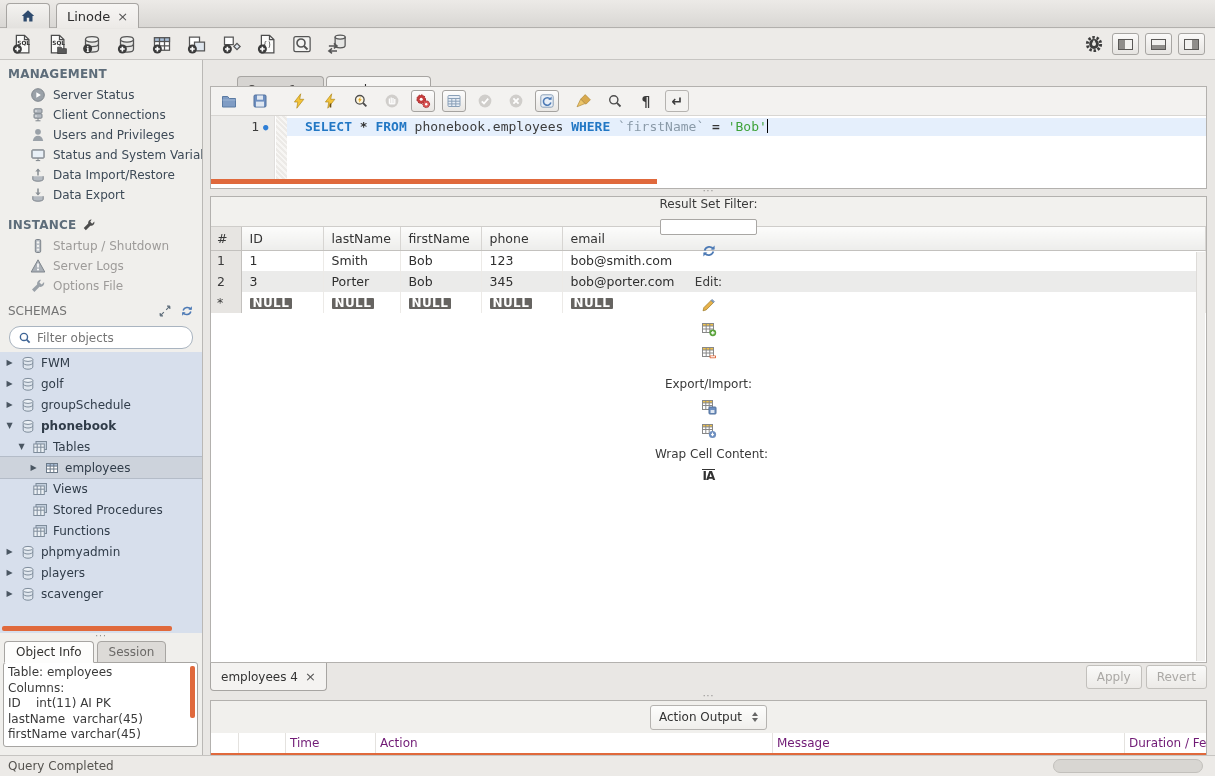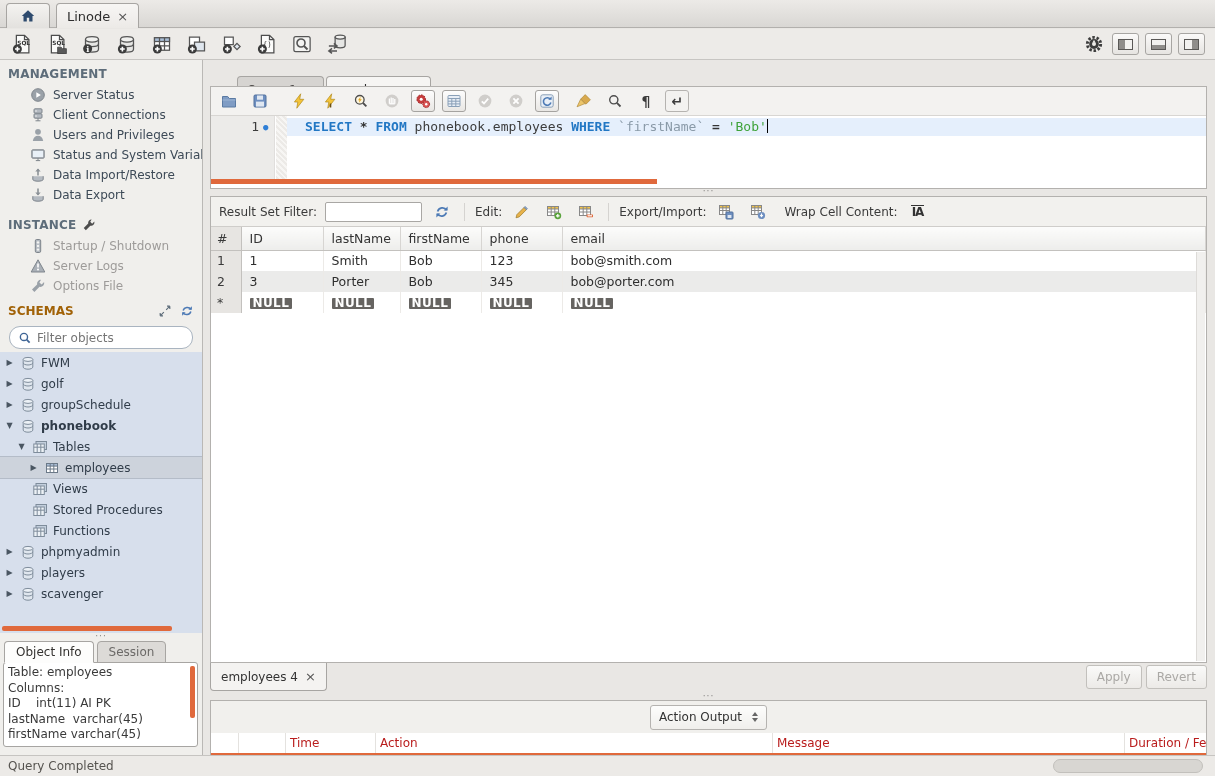--- a/index.html
+++ b/index.html
@@ -35,21 +35,21 @@
 
   
   .sidebar { position:absolute; left:0; top:60px; width:203px; bottom:21px;
              background:#f0efec; border-right:1px solid #bab8b5; }
   .sec-title { font-weight:bold; color:#5e6d7a; padding:7px 8px 4px 8px; letter-spacing:.2px;
                display:flex; align-items:center; gap:6px; }
   .side-item { height:20px; display:flex; align-items:center; gap:7px; padding-left:30px;
                color:#3d4a57; white-space:nowrap; overflow:hidden; }
   .side-item.disabled { color:#9d9b99; }
   .schemas-head { display:flex; align-items:center; padding:8px 8px 4px 8px; }
-  .schemas-head .t { font-weight:bold; color:#a16207; }
+  .schemas-head .t { font-weight:normal; color:#737373; }
   .schemas-head .sp { margin-left:auto; display:flex; gap:8px; align-items:center; }
   .filter-wrap { margin:4px 9px 6px 9px; height:23px; background:#fff; border:1px solid #a9b4c0;
                  border-radius:11px; display:flex; align-items:center; padding:0 8px; gap:5px; }
   .filter-wrap input { border:none; outline:none; flex:1; font-size:12px; color:#444;
                        font-family:"DejaVu Sans",sans-serif; background:transparent; }
   .tree { position:absolute; left:0; right:0; top:292px; bottom:122px; background:#d7dfec; overflow:hidden; }
   .tree-row { height:21px; display:flex; align-items:center; gap:5px; color:#303c49; white-space:nowrap; }
   .tree-row .tw { width:11px; font-size:8px; color:#4a5662; text-align:center; flex:none; }
   .tree-row.lvl0 { padding-left:4px; }
   .tree-row.lvl1 { padding-left:16px; }
@@ -110,21 +110,21 @@
   .ed-hscroll { position:absolute; left:0; bottom:0; width:446px; height:5px; background:#e0693c; }
 
   .h-splitter { position:absolute; left:6px; right:8px; top:129px; height:7px; color:#8a8886;
                 text-align:center; font-size:9px; line-height:5px; }
   .h-splitter::before { content:"···"; letter-spacing:1px; }
 
   
   .result-panel { position:absolute; left:6px; right:8px; top:136px; height:467px;
                   background:#fff; border:1px solid #b3b1ae; }
   .rs-toolbar { height:30px; background:#f2f1ee; border-bottom:1px solid #cfcdca;
-                display:flex; align-items:center; padding:0 8px; gap:8px; color:#3a3a3a; }
+                display:flex; align-items:center; padding:0 8px; gap:8px; color:#3a3a3a;flex-direction:column; }
   .rs-toolbar .lab { white-space:nowrap; }
   .rs-filter { width:97px; height:20px; border:1px solid #a9a7a4; border-radius:2px; background:#fff;
                font-family:"DejaVu Sans",sans-serif; font-size:12px; padding:0 4px; outline:none; }
   .rsep { width:1px; height:18px; background:#d5d3d0; margin:0 2px; }
   .rbtn { width:24px; height:22px; display:flex; align-items:center; justify-content:center; }
   .wrapglyph { font-size:12px; font-weight:bold; color:#333; border-top:1.5px solid #333;
                line-height:12px; padding:0 1px; letter-spacing:-1px; }
 
   table.grid { border-collapse:collapse; width:100%; table-layout:fixed; font-size:12.5px; }
   table.grid th { background:linear-gradient(#fcfcfb,#ededeb); font-weight:normal; text-align:left;
@@ -151,21 +151,21 @@
                  text-align:center; font-size:9px; line-height:4px; }
   .ao-splitter::before { content:"···"; letter-spacing:1px; }
   .ao-panel { position:absolute; left:6px; right:8px; top:640px; bottom:0; background:#fff; border:1px solid #b3b1ae; border-bottom:none; }
   .ao-selrow { height:32px; background:#f1f0ed; display:flex; align-items:center; padding:0 5px;justify-content:center; }
   .ao-select { height:25px; background:linear-gradient(#fdfdfc,#f0efec); border:1px solid #b5b3b0; border-radius:3px;
                display:flex; align-items:center; gap:10px; padding:0 8px; color:#333; }
   .spin { display:flex; flex-direction:column; gap:2px; }
   .spin i { width:0; height:0; border-left:3.5px solid transparent; border-right:3.5px solid transparent; }
   .spin .up { border-bottom:4px solid #666; }
   .spin .dn { border-top:4px solid #666; }
-  .ao-head { display:flex; height:20px; align-items:center; color:#b91c1c; }
+  .ao-head { display:flex; height:20px; align-items:center; color:#701a75; }
   .ao-head .c { padding:0 4px; border-right:1px solid #e4e2df; height:100%; display:flex; align-items:center;
                 white-space:nowrap; overflow:hidden; }
   .ao-orange { position:absolute; left:0; right:0; top:52px; height:4px; background:#e0693c; }
 
   
   .ic14 { width:14px; height:14px; flex:none; }
   .ic16 { width:16px; height:16px; flex:none; }
   .ic20 { width:20px; height:20px; flex:none; }
 </style>
 </head>

